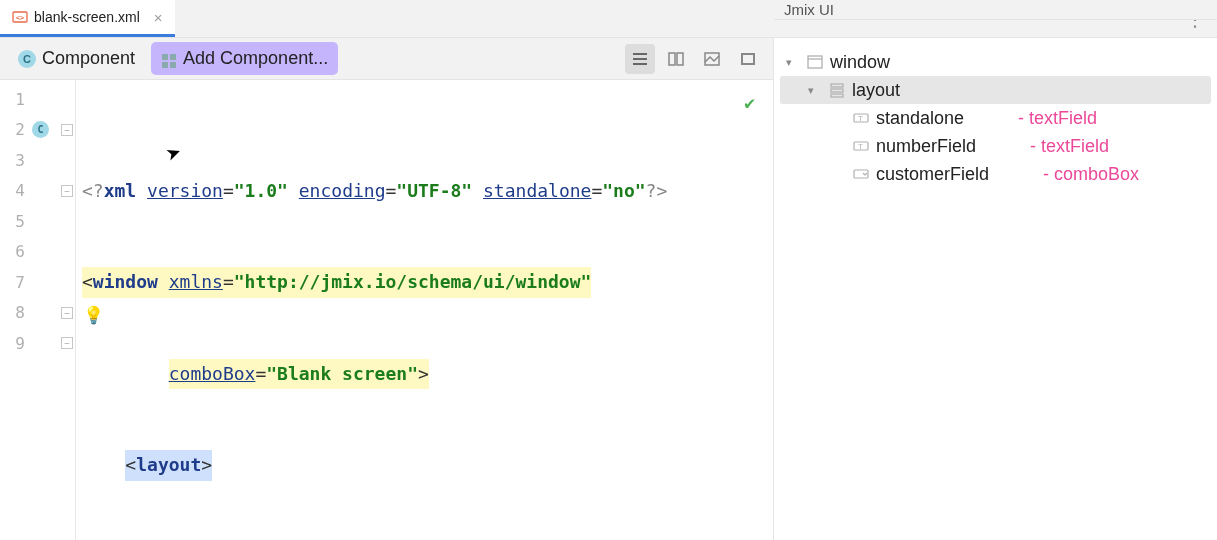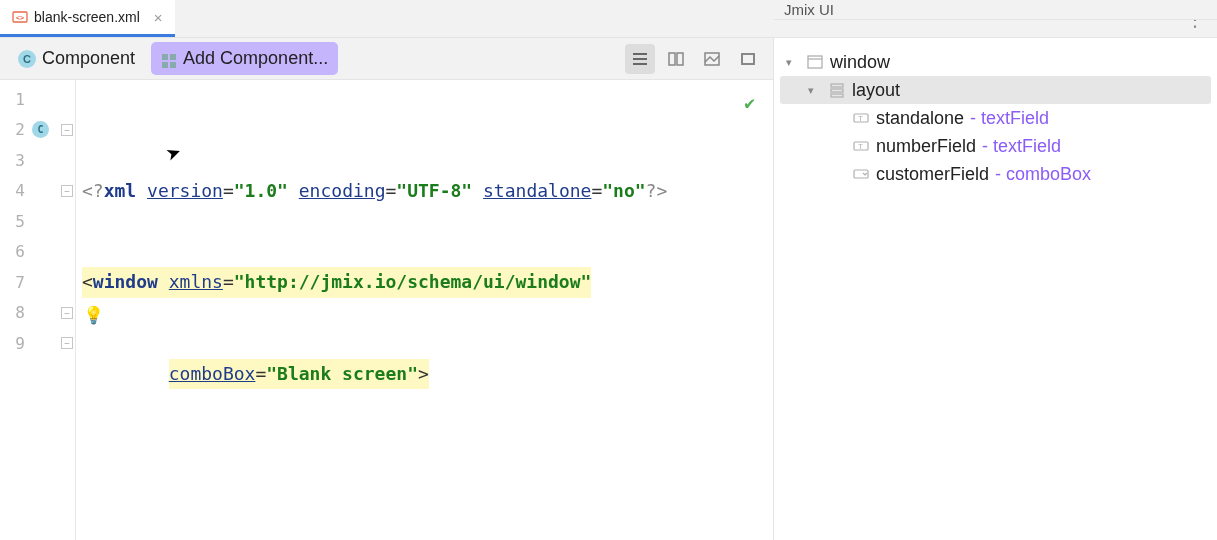--- a/index.html
+++ b/index.html
@@ -254,21 +254,21 @@
     color: #888;
     font-size: 11px;
     display:inline-flex;
   }
   .tree-icon {
     width: 18px; height: 18px;
     display: flex; align-items: center; justify-content: center;
     color: #b0b0b0;
   }
   .tree-label { color: #222; }
-  .tree-type { color: #8b5cf6; }
+  .tree-type { color: #ec4899; margin-left: 48px; }
 </style>
 </head>
 <body>
 
 <div class="tab-bar">
   <div class="tab">
     <span class="xml-icon">
       <svg width="16" height="16" viewBox="0 0 16 16">
           <rect x="1" y="3" width="14" height="10" rx="1" fill="none" stroke="#e86b4a" stroke-width="1.3"></rect>
           <text x="8" y="11" font-size="7" text-anchor="middle" fill="#e86b4a" font-family="monospace">&lt;&gt;</text>
@@ -367,20 +367,21 @@
             <span>9</span>
             <span class="fold-marker" style="right:2px;top:9px">−</span>
           </div>
       </div>
 
       <div class="code">
         <span class="check">✔</span>
         <div class="code-line"><span class="pi">&lt;?</span><span class="kw">xml</span><span> </span><span class="attr">version</span><span class="txt">=</span><span class="str">"1.0"</span><span> </span><span class="attr">encoding</span><span class="txt">=</span><span class="str">"UTF-8"</span><span> </span><span class="attr">standalone</span><span class="txt">=</span><span class="str">"no"</span><span class="pi">?&gt;</span></div>
         <div class="code-line"><span class="tag-hl"><span class="txt">&lt;</span><span class="kw">window</span><span> </span><span class="attr">xmlns</span><span class="txt">=</span><span class="str">"http://jmix.io/schema/ui/window"</span></span></div>
         <div class="code-line"><span>        </span><span class="tag-hl"><span class="attr">comboBox</span><span class="txt">=</span><span class="str">"Blank screen"</span><span class="txt">&gt;</span></span></div>
+        <div class="code-line"><span>    </span><span class="sel"><span class="txt">&lt;</span><span class="kw">layout</span><span class="txt">&gt;</span></span></div>
         
         
         
         
         
       </div>
     </div>
   </div>
 
   <div class="right-pane">

